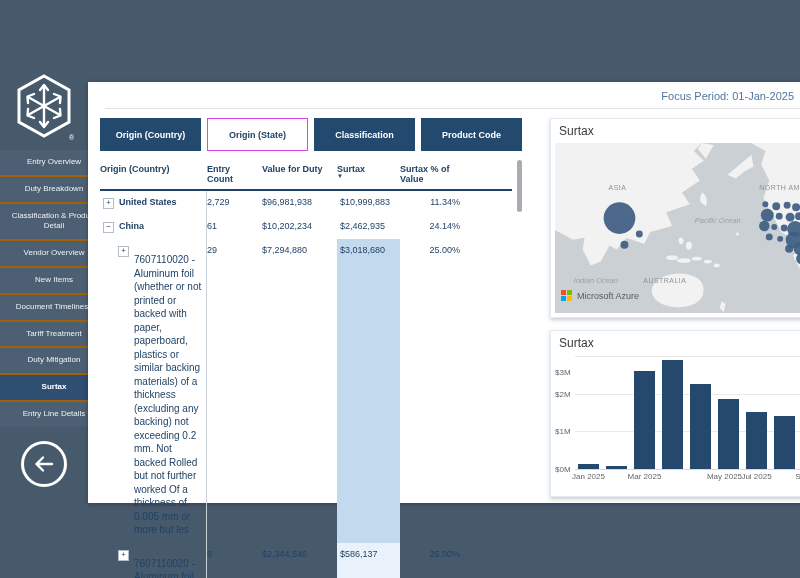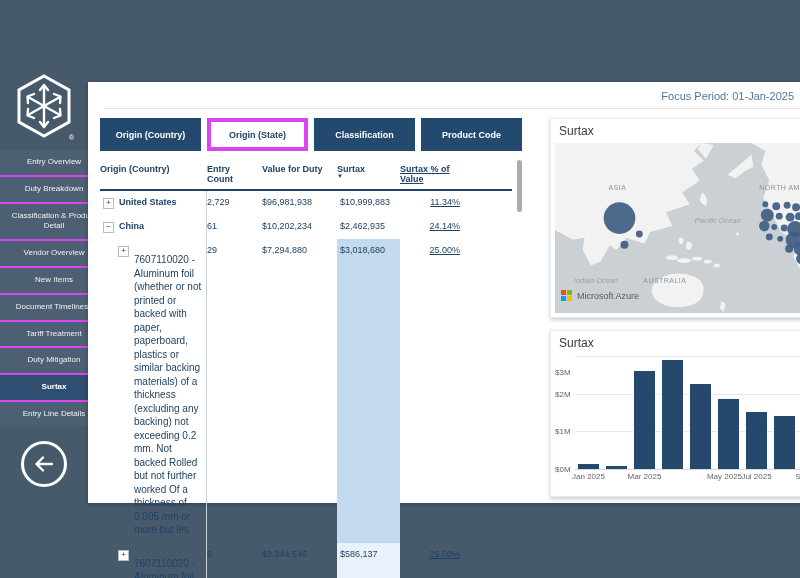--- a/index.html
+++ b/index.html
@@ -5,21 +5,21 @@
   html,body{margin:0;padding:0;}
   body{
     width:800px;height:578px;overflow:hidden;position:relative;
     background:#475a6c;
     font-family:"Liberation Sans", sans-serif;
     -webkit-font-smoothing:antialiased;
   }
   
   .sidebar{position:absolute;left:0;top:0;width:88px;height:578px;}
   .logo{position:absolute;left:14px;top:72px;width:60px;height:74px;}
-  .nav{position:absolute;left:0;top:150px;width:108px;display:flex;flex-direction:column;gap:2px;background:#d946ef;}
+  .nav{position:absolute;left:0;top:150px;width:108px;display:flex;flex-direction:column;gap:2px;background:#a16207;}
   .nav-item{
     background:#4d6073;color:#edf1f5;font-size:8px;line-height:1.35;
     text-align:center;padding:7px 6px;cursor:pointer;
   }
   .nav-item.active{background:#2e4e72;font-weight:bold;color:#ffffff;}
   .back-btn{
     position:absolute;left:21px;top:441px;width:40px;height:40px;
     border:3px solid #ffffff;border-radius:50%;cursor:pointer;
     display:flex;align-items:center;justify-content:center;
   }
@@ -32,40 +32,40 @@
     position:absolute;top:8px;right:16px;font-size:11px;color:#50769f;
   }
   .header-divider{position:absolute;top:26px;left:17px;right:8px;height:1px;background:#dfe3e8;}
   
   .tabs{position:absolute;left:12px;top:36px;display:flex;gap:6px;}
   .tab{
     width:101px;height:33px;display:flex;align-items:center;justify-content:center;
     font-size:9px;font-weight:bold;cursor:pointer;box-sizing:border-box;text-align:center;
   }
   .tab.dark{background:#234a6e;color:#ffffff;}
-  .tab.light{background:#ffffff;color:#1f4266;border:4px solid #d946ef;}
+  .tab.light{background:#ffffff;color:#1f4266;border:1px solid #d946ef;}
   
   .table{position:absolute;left:12px;top:80px;width:412px;color:#1f4266;font-size:9px;}
   .trow{display:grid;grid-template-columns:107px 55px 75px 63px 62px;}
   .thead{border-bottom:2px solid #1f4266;}
   .thead .cell{font-weight:bold;padding:2px 4px 5px 0;color:#1f4266;}
   .sort-arrow{display:block;font-size:6px;line-height:5px;color:#1f4266;}
   .cell{padding:6px 4px 6px 0;align-self:stretch;}
   .c1{display:flex;gap:5px;padding-left:3px;border-right:1px solid #c9d1d9;}
   .c1.head{border-right:none;}
   .c1.indent{padding-left:18px;}
   .expander{
     flex:0 0 auto;width:9px;height:9px;margin-top:1px;border:1px solid #b4bcc5;
     font-size:8px;line-height:8px;text-align:center;color:#1f4266;cursor:pointer;background:#fff;
   }
   .row-label{flex:1;line-height:1.32;}
   .row-label.small{font-size:10px;line-height:1.35;margin-top:8px;}
   .bold{font-weight:bold;}
   .c-surtax{padding-left:3px;}
-  .c-pct{text-align:right;padding-right:2px;text-decoration:underline;}
+  .c-pct{text-align:right;padding-right:2px;}
   .table-scrollbar{
     position:absolute;left:429px;top:78px;width:5px;height:52px;
     background:#a9acb0;border-radius:3px;cursor:pointer;
   }
   
   .side-card{
     position:absolute;background:#ffffff;border:1px solid #e4ebf2;
     box-shadow:0 2px 4px rgba(70,90,110,0.3);box-sizing:border-box;
   }
   .map-card{left:462px;top:36px;width:260px;height:200px;}

